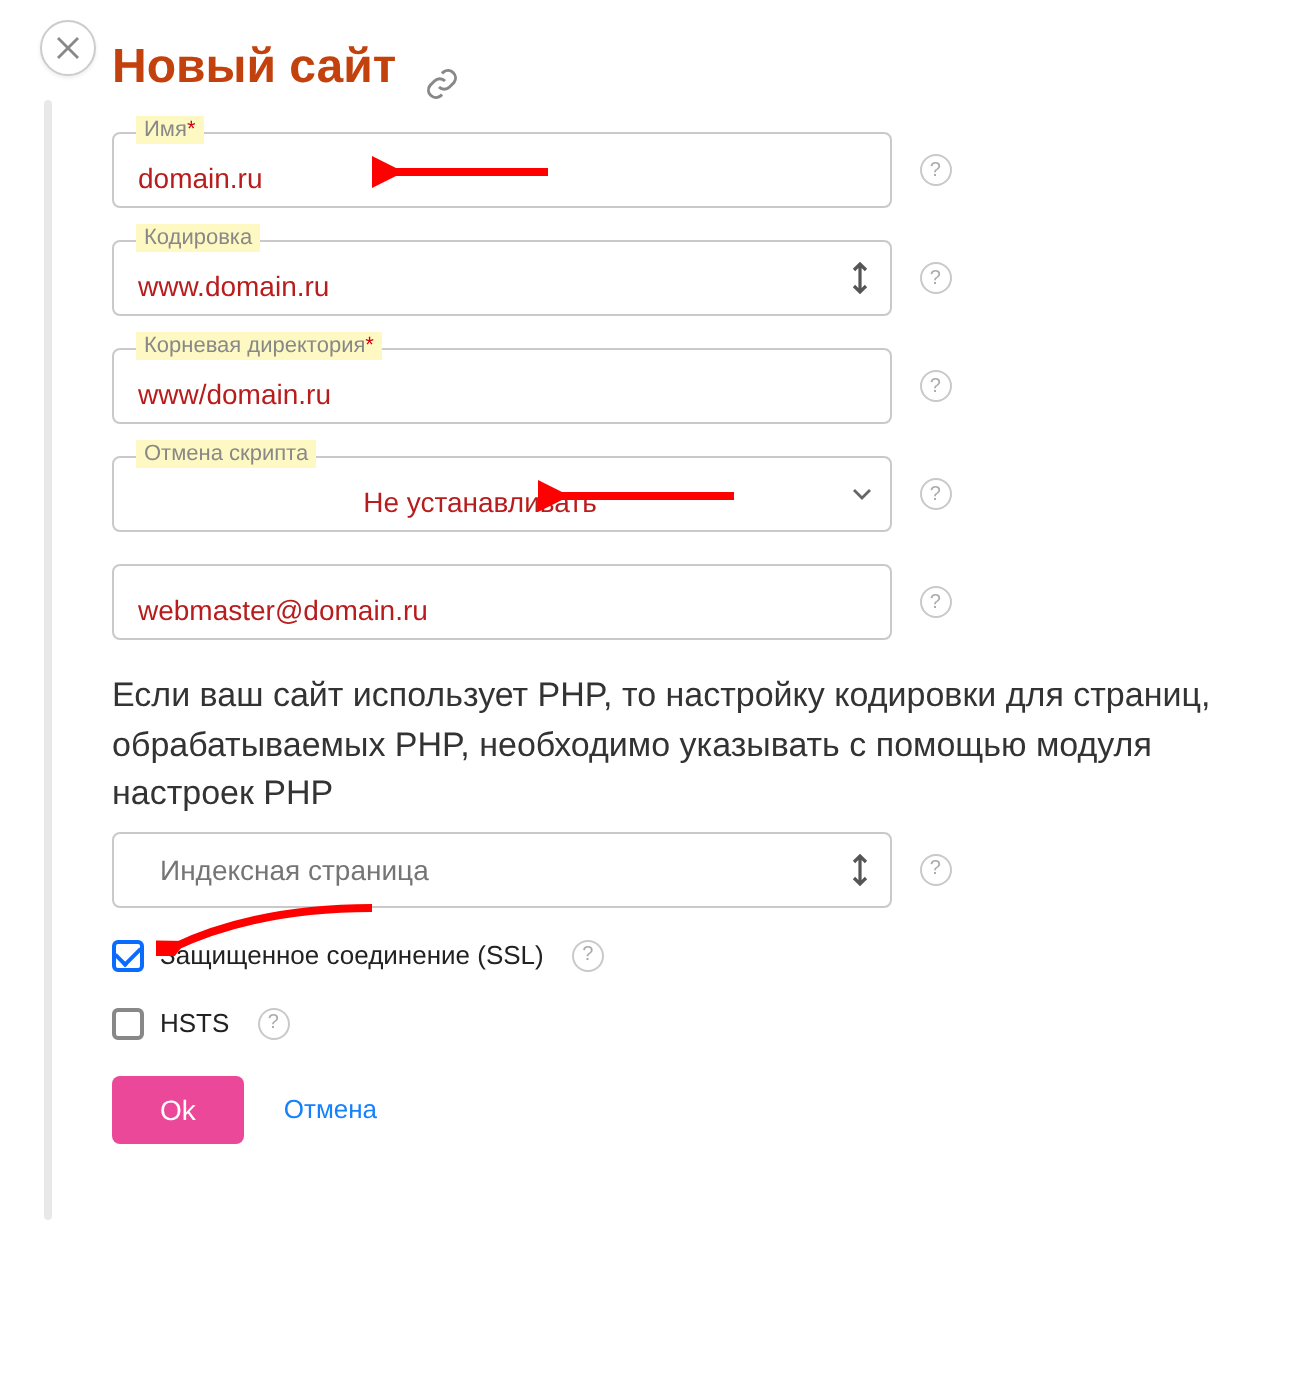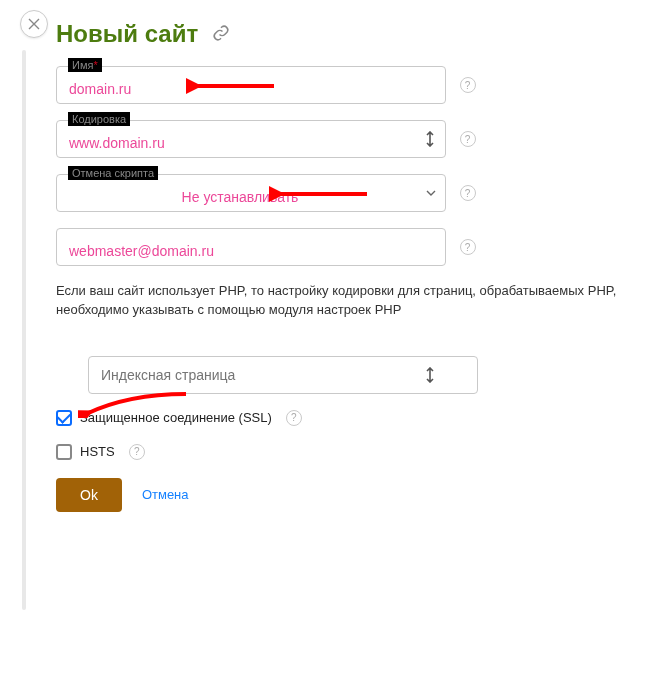--- a/index.html
+++ b/index.html
@@ -45,51 +45,51 @@
     left: 56px;
     top: 20px;
     right: 0;
     padding-right: 6px;
   }
   h1 {
     font-size: 24px;
     font-weight: 700;
     margin: 0 0 18px 0;
     display: flex;
-    align-items: flex-start;
+    align-items: flex-end;
     gap: 14px;
-    color: #4d7c0f;
+    color: #c2410c;
   }
   .title-icon { width: 18px; height: 18px; color: #888; }
   .row { position: relative; margin-bottom: 16px; }
   .field {
     position: relative;
     width: 390px;
     display: inline-block;
     vertical-align: middle;
   }
   .ctrl {
     width: 100%;
     height: 38px;
     border: 1px solid #c9c9c9;
     border-radius: 4px;
     background: #fff;
     padding: 12px 24px 4px 12px;
     font-size: 14px;
-    color: #ec4899;
+    color: #b91c1c;
     outline: none;
     font-family: inherit;
   }
-  .ctrl.placeholder { color: #6d28d9; padding: 8px 12px; margin-left: 32px; }
+  .ctrl.placeholder { color: #6d28d9; padding: 8px 23px; }
   .ctrl.select { padding-right: 34px; text-align: center; }
   .float-label {
     position: absolute;
     left: 12px;
     top: -8px;
-    background: #000000;
+    background: #fef9c3;
     padding: 0 4px;
     font-size: 11px;
     color: #888;
     line-height: 14px;
   }
   .float-label .req { color: #d0021b; }
   .trail-icon {
     position: absolute;
     right: 10px;
     top: 50%;
@@ -107,24 +107,24 @@
     align-items: center;
     justify-content: center;
     font-size: 10px;
     color: #aaa;
     margin-left: 10px;
     vertical-align: middle;
     cursor: pointer;
   }
   .paragraph {
     width: 575px;
-    font-size: 13px;
+    font-size: 17px;
     color: #333;
     line-height: 1.45;
-    margin: 8px 0 36px 0;
+    margin: 8px 0 6px 0;
   }
   .check-row {
     display: flex;
     gap: 8px;
     margin-bottom: 18px;
     position: relative;
   }
   .checkbox {
     width: 16px;
     height: 16px;
@@ -141,21 +141,21 @@
     width: 10px;
     height: 6px;
     border-left: 2.4px solid #0a6cff;
     border-bottom: 2.4px solid #0a6cff;
     transform: rotate(-45deg) translate(1px,-1px);
   }
   .checkbox.unchecked { border-color: #888; }
   .check-label { font-size: 13px; color: #222; }
   .actions { display: flex; align-items: center; gap: 20px; }
   .btn-primary {
-    background: #a16207;
+    background: #ec4899;
     color: #fff;
     border: none;
     border-radius: 4px;
     height: 34px;
     padding: 0 24px;
     font-size: 14px;
     cursor: pointer;
   }
   .btn-link {
     background: none;
@@ -222,20 +222,29 @@
       <input class="ctrl" value="www.domain.ru" style="">
       <span class="trail-icon">
         <svg width="12" height="16" viewBox="0 0 12 16" stroke="#555" stroke-width="1.6" fill="none">
             <path d="M6 1 v14 M3 4 l3 -3 l3 3 M3 12 l3 3 l3 -3"></path>
           </svg>
       </span>
     </div>
     <span class="help-icon">?</span>
   </div>
 
+  <div class="row">
+    <div class="field">
+      <span class="float-label">
+        <span>Корневая директория</span><span class="req">*</span>
+      </span>
+      <input class="ctrl" value="www/domain.ru" style="">
+    </div>
+    <span class="help-icon">?</span>
+  </div>
 
   <div class="row">
     <div class="field">
       <span class="float-label"><span>Отмена скрипта</span></span>
       <button class="ctrl select">
         <span>Не устанавливать</span>
       </button>
       <span class="trail-icon">
         <svg width="10" height="6" viewBox="0 0 10 6">
             <path d="M1 1 L5 5 L9 1" fill="none" stroke="#666" stroke-width="1.4"></path>

